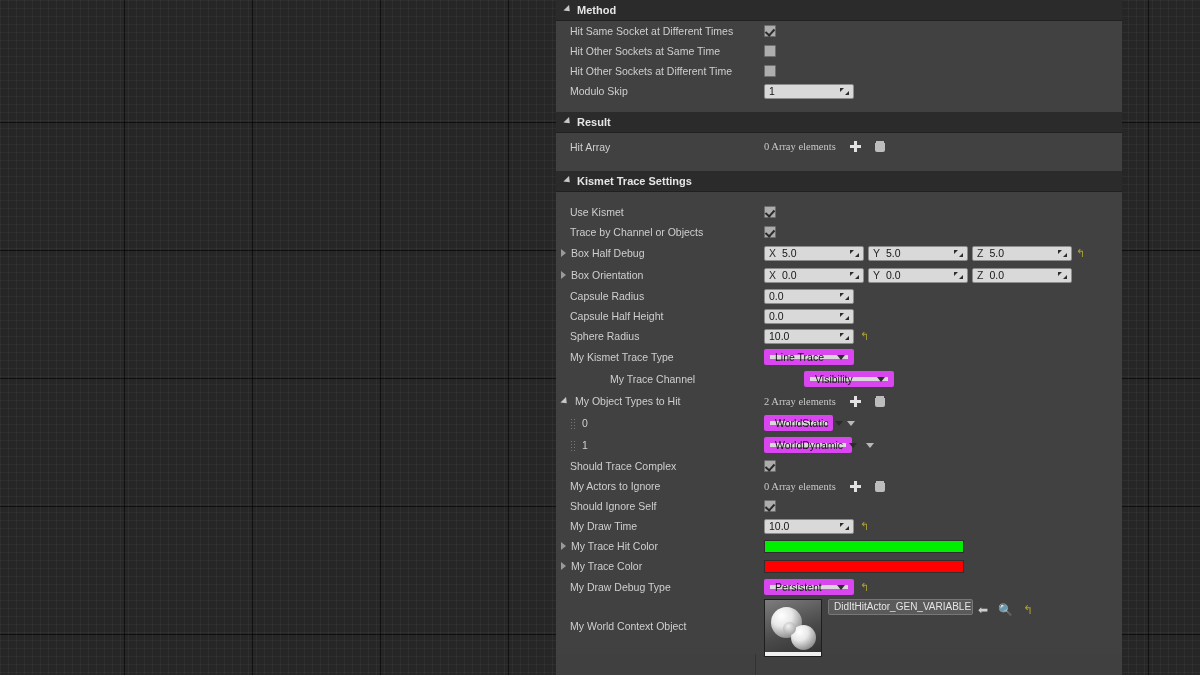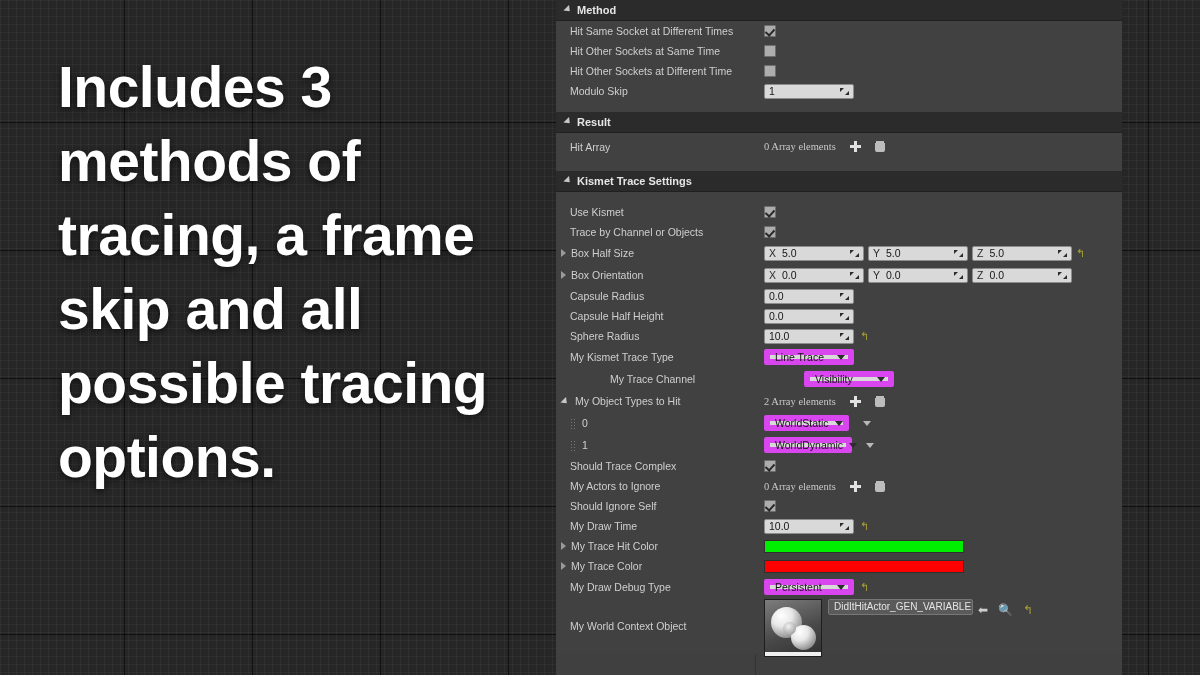--- a/index.html
+++ b/index.html
@@ -157,21 +157,21 @@
     background: #d9d9d9;
     border: 6px solid #d946ef;
     border-radius: 2px;
     display: inline-flex; align-items: center; justify-content: space-between;
     padding: 0 3px 0 5px;
     color: #151515;
     font-size: 10.5px;
     flex: 0 0 auto;
   }
   .combo.w90  { width: 90px; }
-  .combo.w72  { width: 85px; }
+  .combo.w72  { width: 69px; }
   .combo.w86  { width: 88px; }
   .caret {
     width: 0; height: 0; margin-left: 6px;
     border-left: 4px solid transparent; border-right: 4px solid transparent;
     border-top: 5px solid #2c2c2c;
   }
   .caret.light { border-top-color: #b9b9b9; }
 
   .array-count { color: #c9c9c9; font-size: 10.5px; font-family: Liberation Serif, serif; }
 
@@ -241,21 +241,20 @@
   .obj-tools .t.rev { color: #a8a035; }
   .obj-col { display: flex; flex-direction: row; justify-content: center; }
 </style>
 </head>
 <body>
 
 <div id="root">
 
   <div id="grid-bg"></div>
 
-  <div id="headline">Includes 3 methods of tracing, a frame skip and all possible tracing options.</div>
 
   <div id="details-panel">
 
     <div class="cat-header">
       <span class="tri"></span><span>Method</span>
     </div>
 
     <div class="row">
       <div class="row-name">Hit Same Socket at Different Times</div>
       <div class="row-value">
@@ -323,21 +322,21 @@
     <div class="row">
       <div class="row-name">Trace by Channel or Objects</div>
       <div class="row-value">
           <span class="cbx checked"></span>
         </div>
     </div>
 
     <div class="row" style="height:22px;">
       <div class="row-name">
         <span class="expander"></span>
-        <span>Box Half Size</span>
+        <span>Box Half Debug</span>
       </div>
       <div class="row-value" style="gap:4px;">
         <span class="spin vec">
           <span class="axis">X</span>
           <span class="val">5.0</span>
           <svg class="sp-arrows" viewBox="0 0 9 9">
             <path d="M0 1 L4 1 L0 5 Z" fill="#2b2b2b"></path>
               <path d="M9 8 L5 8 L9 4 Z" fill="#2b2b2b"></path>
             </svg>
         </span>

